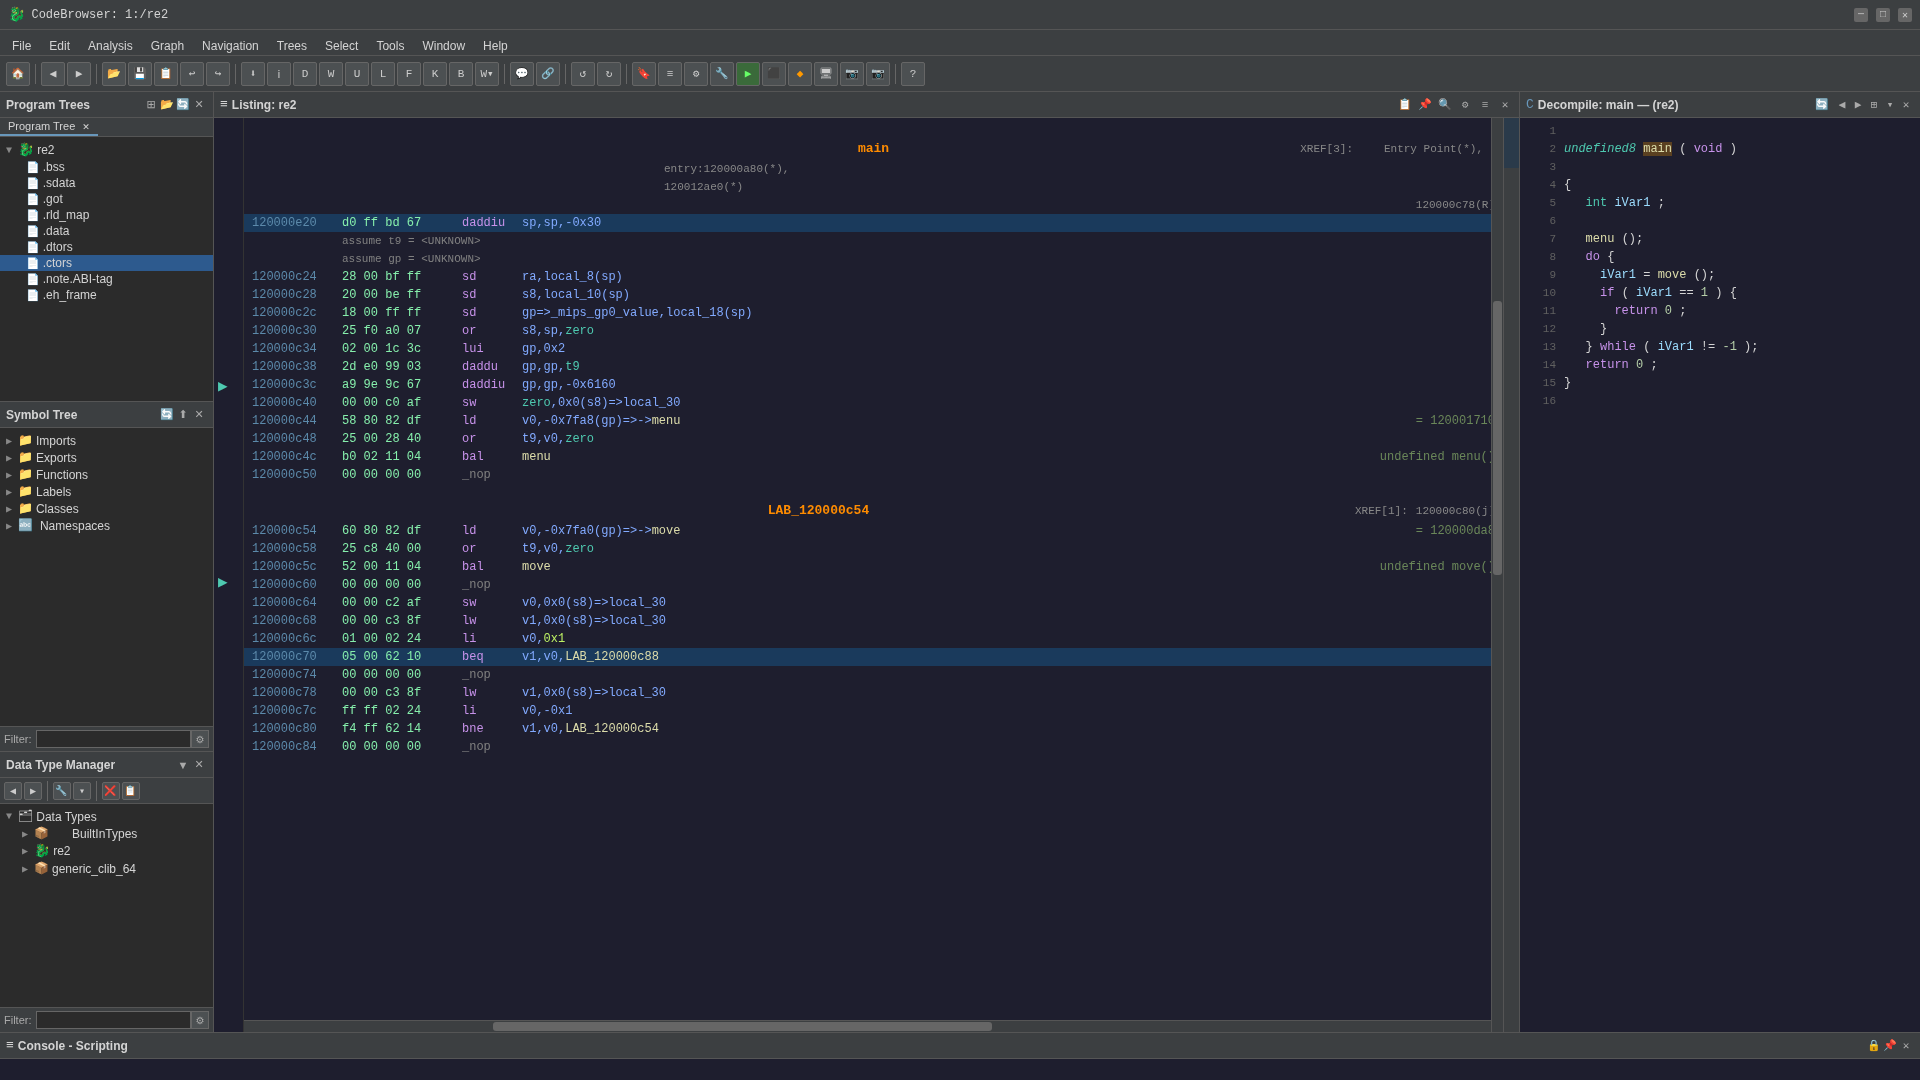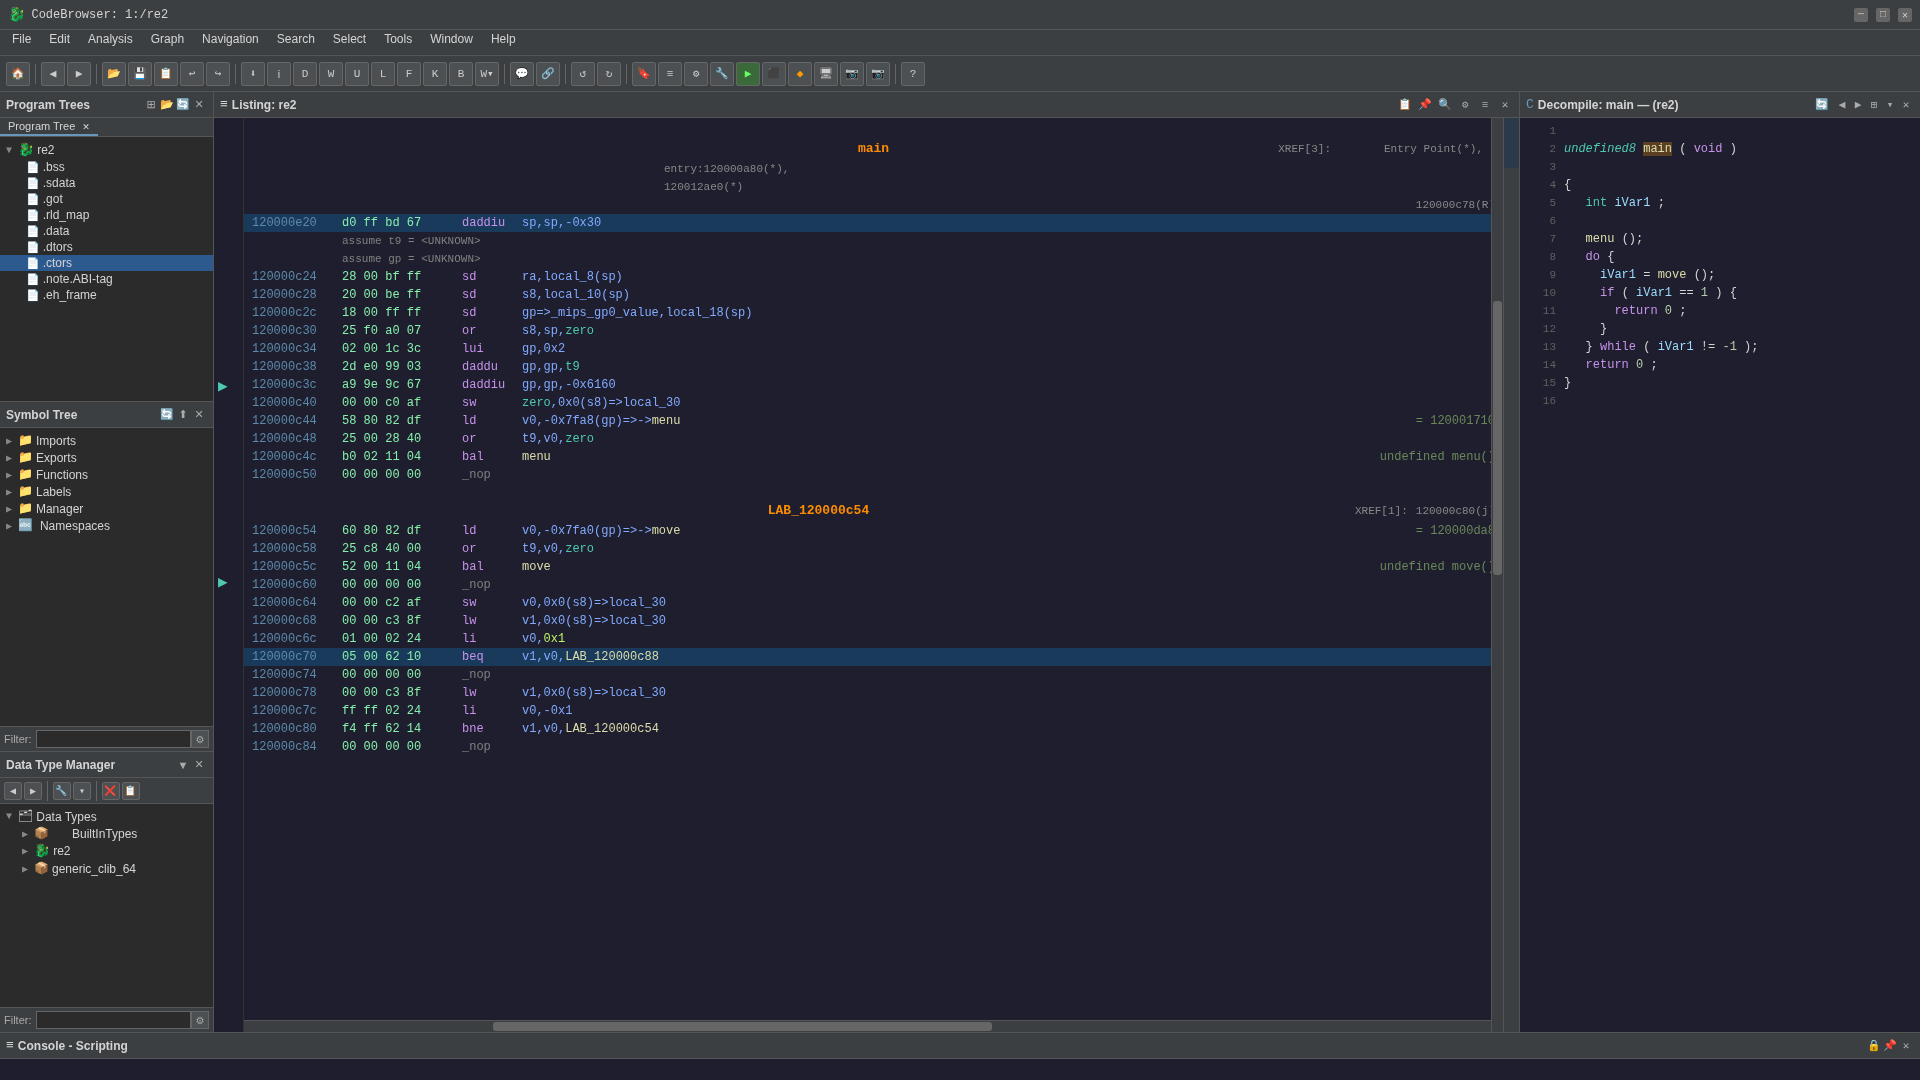--- a/index.html
+++ b/index.html
@@ -5,21 +5,21 @@
     * { margin: 0; padding: 0; box-sizing: border-box; }
     body { font-family: 'Courier New', monospace; font-size: 12px; background: #2b2b2b; color: #d4d4d4; overflow: hidden; height: 1080px; width: 1920px; }
     
     
     #titlebar { background: #3c3f41; height: 30px; display: flex; align-items: center; padding: 0 8px; border-bottom: 1px solid #555; }
     #titlebar .title { color: #d4d4d4; font-size: 12px; margin-left: 6px; }
     #titlebar .win-controls { margin-left: auto; display: flex; gap: 8px; }
     #titlebar .win-btn { width: 14px; height: 14px; border-radius: 2px; background: #666; cursor: pointer; display: flex; align-items: center; justify-content: center; font-size: 10px; color: #ccc; }
     
     
-    #menubar { background: #3c3f41; height: 26px; display: flex; align-items: flex-start; padding: 0 4px; border-bottom: 1px solid #555; gap: 2px; }
+    #menubar { background: #3c3f41; height: 26px; display: flex; align-items: flex-end; padding: 0 4px; border-bottom: 1px solid #555; gap: 2px; }
     .menu-item { padding: 2px 8px; color: #d4d4d4; cursor: pointer; font-size: 12px; font-family: Arial, sans-serif; }
     
     
     #toolbar { background: #3c3f41; height: 36px; display: flex; align-items: center; padding: 0 6px; border-bottom: 1px solid #555; gap: 2px; }
     .tb-btn { width: 24px; height: 24px; background: #4c5052; border: 1px solid #666; cursor: pointer; display: flex; align-items: center; justify-content: center; font-size: 11px; color: #ccc; border-radius: 2px; }
     .tb-sep { width: 1px; height: 20px; background: #666; margin: 0 3px; }
     
     
     #main { display: flex; height: calc(1080px - 30px - 26px - 36px - 24px - 24px); }
     
@@ -119,21 +119,21 @@
     <div class="win-btn">✕</div>
   </div>
 </div>
 
 <div id="menubar">
   <span class="menu-item">File</span>
   <span class="menu-item">Edit</span>
   <span class="menu-item">Analysis</span>
   <span class="menu-item">Graph</span>
   <span class="menu-item">Navigation</span>
-  <span class="menu-item">Search</span>
+  <span class="menu-item">Trees</span>
   <span class="menu-item">Select</span>
   <span class="menu-item">Tools</span>
   <span class="menu-item">Window</span>
   <span class="menu-item">Help</span>
 </div>
 
 <div id="toolbar">
   <div class="tb-btn">🏠</div>
   <div class="tb-sep"></div>
   <div class="tb-btn">◀</div>
@@ -272,21 +272,21 @@
           <span style="margin-left:3px; font-family:Arial,sans-serif; font-size:12px;">Functions</span>
         </div>
         <div class="tree-item">
           <span class="tree-arrow">▶</span>
           <span class="folder-icon">📁</span>
           <span style="margin-left:3px; font-family:Arial,sans-serif; font-size:12px;">Labels</span>
         </div>
         <div class="tree-item">
           <span class="tree-arrow">▶</span>
           <span class="folder-icon">📁</span>
-          <span style="margin-left:3px; font-family:Arial,sans-serif; font-size:12px;">Manager</span>
+          <span style="margin-left:3px; font-family:Arial,sans-serif; font-size:12px;">Classes</span>
         </div>
         <div class="tree-item">
           <span class="tree-arrow">▶</span>
           <span style="font-size:12px;margin-right:4px;">🔤</span>
           <span style="margin-left:3px; font-family:Arial,sans-serif; font-size:12px;">Namespaces</span>
         </div>
       </div>
       <div class="filter-bar">
         <span class="filter-label">Filter:</span>
         <input class="filter-input" type="text" value="" style="">
@@ -362,21 +362,21 @@
       <div style="width:30px; background:#1e1e2e; border-right:1px solid #333; flex-shrink:0; position:relative;">
         <div style="position:absolute; top:258px; left:4px; color:#4ec9b0; font-size:16px;">▶</div>
         <div style="position:absolute; top:454px; left:4px; color:#4ec9b0; font-size:16px;">▶</div>
       </div>
       <div class="listing-content" style="flex:1;">
 
         <div style="height:20px;"></div>
 
         <div style="background:#1e1e2e; padding:2px 8px; text-align:center; position:relative;">
           <span style="color:#ff8c00; font-size:13px; font-weight:bold;">main</span>
-          <span style="position:absolute; right:172px; color:#888; font-size:11px;">XREF[3]:</span>
+          <span style="position:absolute; right:150px; color:#888; font-size:11px;">XREF[3]:</span>
           <span style="position:absolute; right:20px; color:#888; font-size:11px;">Entry Point(*),</span>
         </div>
         <div style="background:#1e1e2e; padding:0 8px 0 420px;">
           <span style="color:#888; font-size:11px;">entry:120000a80(*),</span>
         </div>
         <div style="background:#1e1e2e; padding:0 8px 0 420px;">
           <span style="color:#888; font-size:11px;">120012ae0(*)</span>
         </div>
         <div style="background:#1e1e2e; padding:0 8px; text-align:right;">
           <span style="color:#888; font-size:11px;">120000c78(R)</span>

